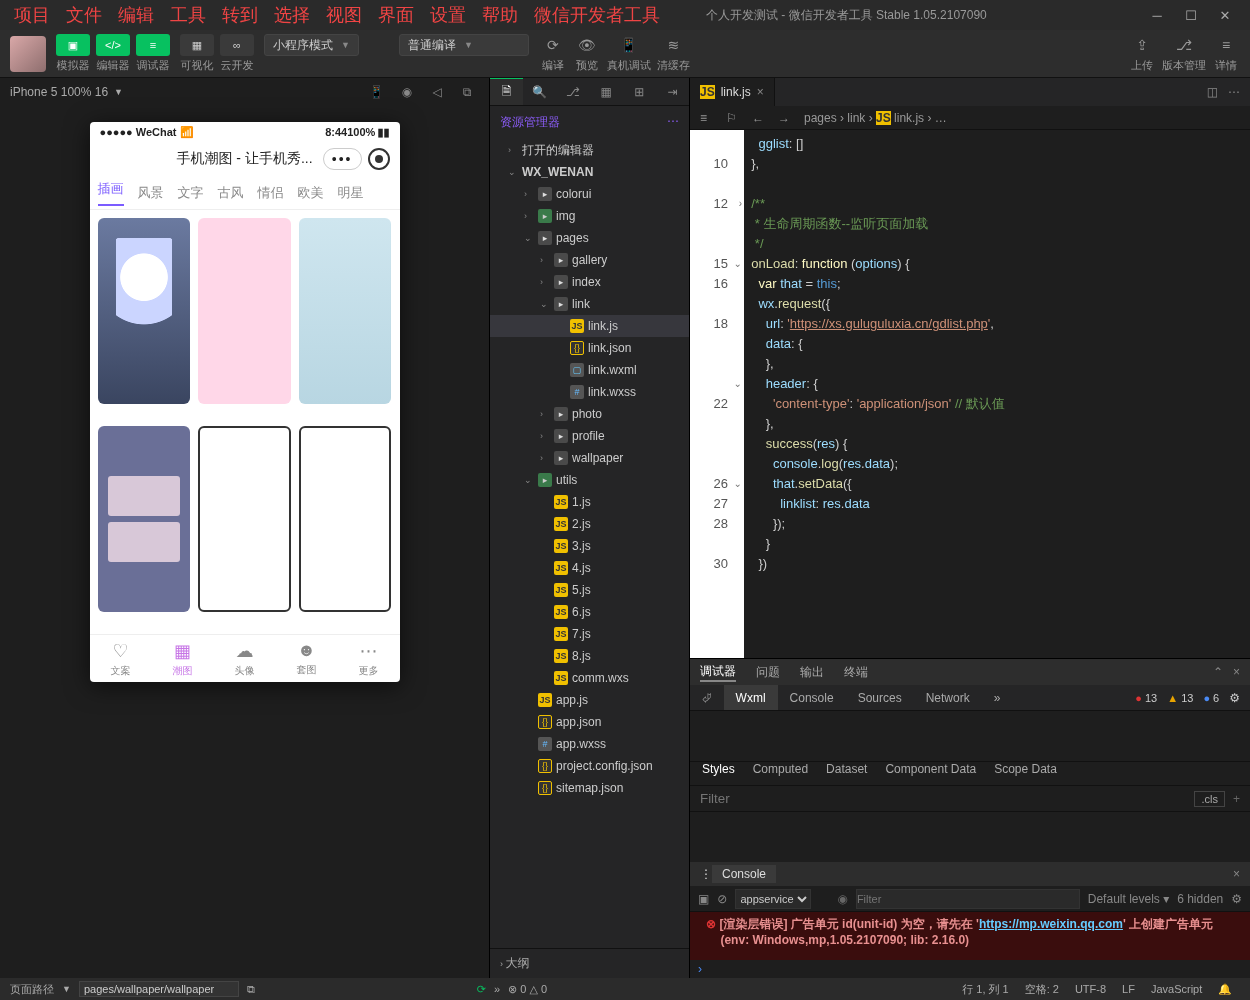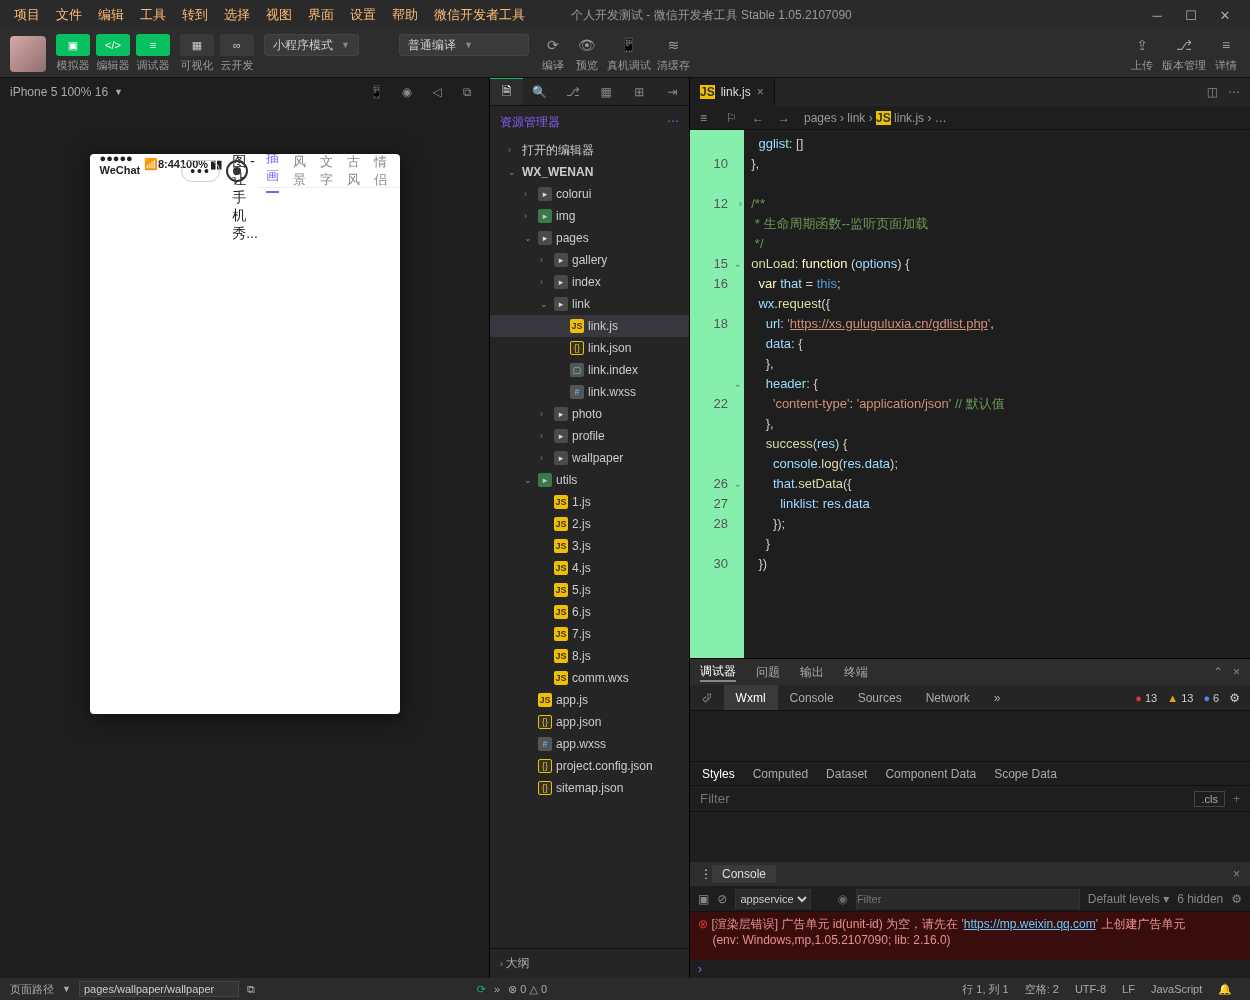--- a/index.html
+++ b/index.html
@@ -1,39 +1,39 @@
 <!DOCTYPE html>
 <html><head>
 <meta charset="utf-8">
 <style>
 * { margin:0; padding:0; box-sizing:border-box; font-family: "Microsoft YaHei", "Segoe UI", sans-serif; }
 body { background:#1e1e1e; color:#ccc; width:1250px; height:1000px; overflow:hidden; font-size:12px; }
 .titlebar { height:30px; background:#2a2a2a; display:flex; align-items:center; padding:0 8px; color:#bbb; }
 .titlebar .menus { display:flex; gap:4px; }
-.titlebar .menus span { padding:2px 6px; cursor:pointer; font-size:13px; color:#fdba74;}
+.titlebar .menus span { padding:2px 6px; cursor:pointer; font-size:18px; color:#ef4444;}
 .titlebar .title-center { flex:1; text-align:left; font-size:12px; color:#999; padding-left:40px;}
 .titlebar .win-btn { width:34px; text-align:center; color:#aaa; font-size:13px;}
 .toolbar { height:48px; background:#2d2d2d; border-bottom:1px solid #111; display:flex; align-items:flex-start; padding:4px 10px; gap:10px;}
 .avatar { width:36px; height:36px; border-radius:4px; background:linear-gradient(135deg,#d9a8a8,#8e6e6e); margin-top:2px;}
 .tb-group { display:flex; gap:6px; align-items:flex-start; }
 .tb-btn { background:#07c160; color:#fff; width:34px; height:22px; border-radius:3px; display:flex; align-items:center; justify-content:center; font-size:11px;}
 .tb-btn.gray { background:#3a3a3a; color:#ccc;}
 .tb-col { display:flex; flex-direction:column; align-items:center; gap:2px; font-size:11px; color:#aaa;}
 .tb-col .lbl { font-size:11px; color:#999;}
 .dropdown { background:#3a3a3a; border:1px solid #444; color:#ccc; height:22px; display:flex; align-items:center; padding:0 8px; border-radius:3px; gap:8px; font-size:12px;}
 .dropdown .caret { font-size:9px; color:#888;}
 .tb-icon { width:28px; height:22px; display:flex; align-items:center; justify-content:center; color:#999; font-size:14px;}
 .main { display:flex; height:calc(1000px - 30px - 48px - 22px); }
 
 .sim-panel { width:490px; background:#1e1e1e; display:flex; flex-direction:column; border-right:1px solid #000;}
 .sim-header { height:28px; display:flex; align-items:center; padding:0 10px; color:#aaa; font-size:12px; gap:6px;}
 .sim-header .spacer { flex:1;}
 .sim-header .ic { width:24px; text-align:center; color:#888;}
 .phone-wrap { flex:1; display:flex; justify-content:center; padding-top:16px;}
-.phone { width:310px; height:560px; background:#fff; border-radius:4px; box-shadow:0 4px 24px rgba(0,0,0,0.6); overflow:hidden; display:flex; flex-direction:row; color:#222;margin-top:32px;}
+.phone { width:310px; height:560px; background:#fff; border-radius:4px; box-shadow:0 4px 24px rgba(0,0,0,0.6); overflow:hidden; display:flex; flex-direction:column; color:#222;}
 .phone-status { height:20px; display:flex; align-items:center; padding:0 10px; font-size:11px; font-weight:600;}
 .phone-status .c { flex:1; text-align:right;}
 .phone-title { height:34px; display:flex; align-items:center; justify-content:center; font-size:14px; position:relative;}
 .phone-title .actions { position:absolute; right:10px; display:flex; gap:6px; align-items:center;}
 .pill { border:1px solid #ccc; border-radius:14px; padding:2px 8px; font-size:14px; letter-spacing:2px;}
 .dot-btn { width:22px; height:22px; border:2px solid #333; border-radius:50%; display:flex; align-items:center; justify-content:center;}
 .dot-btn .i { width:8px; height:8px; background:#333; border-radius:50%;}
 .phone-tabs { display:flex; padding:0 8px; height:34px; align-items:center; gap:14px; font-size:13px; color:#888; border-bottom:1px solid #eee;}
 .phone-tabs .t.active { color:#7b5cff; border-bottom:2px solid #7b5cff; padding-bottom:6px;}
 .phone-grid { flex:1; padding:8px; display:grid; grid-template-columns:repeat(3,1fr); gap:8px; overflow:hidden;}
@@ -71,52 +71,52 @@
 .outline { border-top:1px solid #111; padding:6px 10px; color:#aaa;}
 
 .editor-col { flex:1; display:flex; flex-direction:column; min-width:0;}
 .editor-tabs { height:28px; background:#252526; display:flex; align-items:center;}
 .etab { background:#1e1e1e; height:28px; display:flex; align-items:center; padding:0 10px; gap:6px; border-right:1px solid #111; color:#ddd;}
 .etab .close { color:#888;}
 .editor-actions { margin-left:auto; display:flex; gap:10px; padding-right:10px; color:#888;}
 .crumbs { height:24px; display:flex; align-items:center; padding:0 10px; color:#999; font-size:12px; gap:6px; background:#1e1e1e; border-bottom:1px solid #111;}
 .crumbs .ic { width:20px;}
 .editor-body { flex:1; display:flex; overflow:hidden; background:#1e1e1e; font-family: Consolas, monospace; font-size:13px;}
-.gutter-fold { width:54px; background:#86efac; color:#555; text-align:right; padding:4px 16px 4px 4px; position:relative;}
+.gutter-fold { width:54px; background:#ffffff; color:#555; text-align:right; padding:4px 16px 4px 4px; position:relative;}
 .gutter-fold .ln { height:20px; line-height:20px;}
 .gutter-fold .fold { position:absolute; right:2px; color:#777; font-size:10px;}
 .code { flex:1; padding:4px 0; }
 .code .line { height:20px; line-height:20px; white-space:pre;}
 .c-com { color:#6a9955;} .c-kw{color:#fef9c3;} .c-fn{color:#dcdcaa;} .c-var{color:#9cdcfe;} .c-str{color:#ce9178;} .c-prop{color:#9cdcfe;} .c-this{color:#569cd6;} .c-url{color:#ce9178; text-decoration:underline;}
 
 .debugger { height:320px; border-top:1px solid #000; display:flex; flex-direction:column; background:#1e1e1e;}
 .dbg-tabs { height:26px; background:#2d2d2d; display:flex; align-items:center; padding:0 10px; color:#aaa; gap:20px;}
 .dbg-tabs .t.active { color:#fff; border-bottom:2px solid #888;}
 .dbg-tabs .ctrl { margin-left:auto; display:flex; gap:10px; color:#888;}
 .dbg-tools { height:26px; display:flex; align-items:center; background:#252526; border-bottom:1px solid #111; font-size:12px;}
 .dbg-tools .tool { padding:0 12px; color:#aaa; height:100%; display:flex; align-items:center;}
 .dbg-tools .tool.active { background:#3a3a3a; color:#fff;}
 .dbg-tools .right { margin-left:auto; display:flex; align-items:center; gap:10px; padding-right:10px;}
 .badge { font-size:11px;}
 .badge.err::before{content:"●"; color:#d33;}
 .badge.warn::before{content:"▲"; color:#e8a400;}
 .badge.info::before{content:"●"; color:#4a8af4;}
 .wxml-panel { flex:1; background:#1e1e1e; border-bottom:1px solid #111;}
-.styles-tabs { height:24px; display:flex; align-items:center; gap:18px; padding:0 12px; color:#aaa; border-bottom:1px solid #111; font-size:12px;}
+.styles-tabs { height:24px; display:flex; gap:18px; padding:0 12px; color:#aaa; border-bottom:1px solid #111; font-size:12px;}
 .styles-tabs .t.active{color:#fff;}
 .styles-filter { height:26px; display:flex; align-items:center; padding:0 10px; gap:8px; color:#666; border-bottom:1px solid #111;}
 .styles-filter input { background:transparent; border:none; color:#ccc; flex:1; outline:none;}
 .cls-btn { border:1px solid #444; padding:1px 6px; font-size:11px; color:#aaa;}
 .console-bar { height:24px; background:#2d2d2d; display:flex; align-items:center; padding:0 10px; color:#ddd; font-size:12px;}
 .console-bar .t { background:#3a3a3a; padding:2px 10px;}
 .console-bar .x { margin-left:auto; color:#888;}
 .console-filter { height:26px; display:flex; align-items:center; gap:8px; padding:0 8px; border-bottom:1px solid #111; color:#888;}
 .console-filter select, .console-filter input { background:#2a2a2a; border:1px solid #333; color:#ccc; height:20px; font-size:11px;}
 .console-filter .eye{color:#666;}
-.console-body { background:#3a0d0d; color:#e89090; font-family:Consolas,monospace; font-size:12px; padding:4px 8px; height:48px;}
+.console-body { background:#3a0d0d; color:#e89090; font-family:Consolas,monospace; font-size:12px; padding:4px 16px; height:48px;font-weight:bold;}
 .console-body a { color:#6cf; text-decoration:underline;}
 .console-prompt { color:#4a8af4; padding:2px 8px;}
 
 .statusbar { height:22px; background:#2b2b2b; display:flex; align-items:center; padding:0 10px; font-size:11px; color:#aaa;}
 .statusbar .sp { flex:1;}
 .statusbar .seg { padding:0 8px;}
 .sim-status { width:490px; display:flex; align-items:center; gap:8px;}
 .sim-status input { background:#333; border:1px solid #444; color:#ccc; height:16px; font-size:11px; padding:0 4px; width:160px;}
 </style>
 </head>
@@ -347,21 +347,21 @@
             <span>link.js</span>
           </div>
           <div class="tree-item depth4">
             <span class="chev"></span>
             <span class="fi json">{}</span>
             <span>link.json</span>
           </div>
           <div class="tree-item depth4">
             <span class="chev"></span>
             <span class="fi wxml">▢</span>
-            <span>link.index</span>
+            <span>link.wxml</span>
           </div>
           <div class="tree-item depth4">
             <span class="chev"></span>
             <span class="fi wxss">#</span>
             <span>link.wxss</span>
           </div>
           <div class="tree-item depth3">
             <span class="chev">›</span>
             <span class="fi folder">▸</span>
             <span>photo</span>

